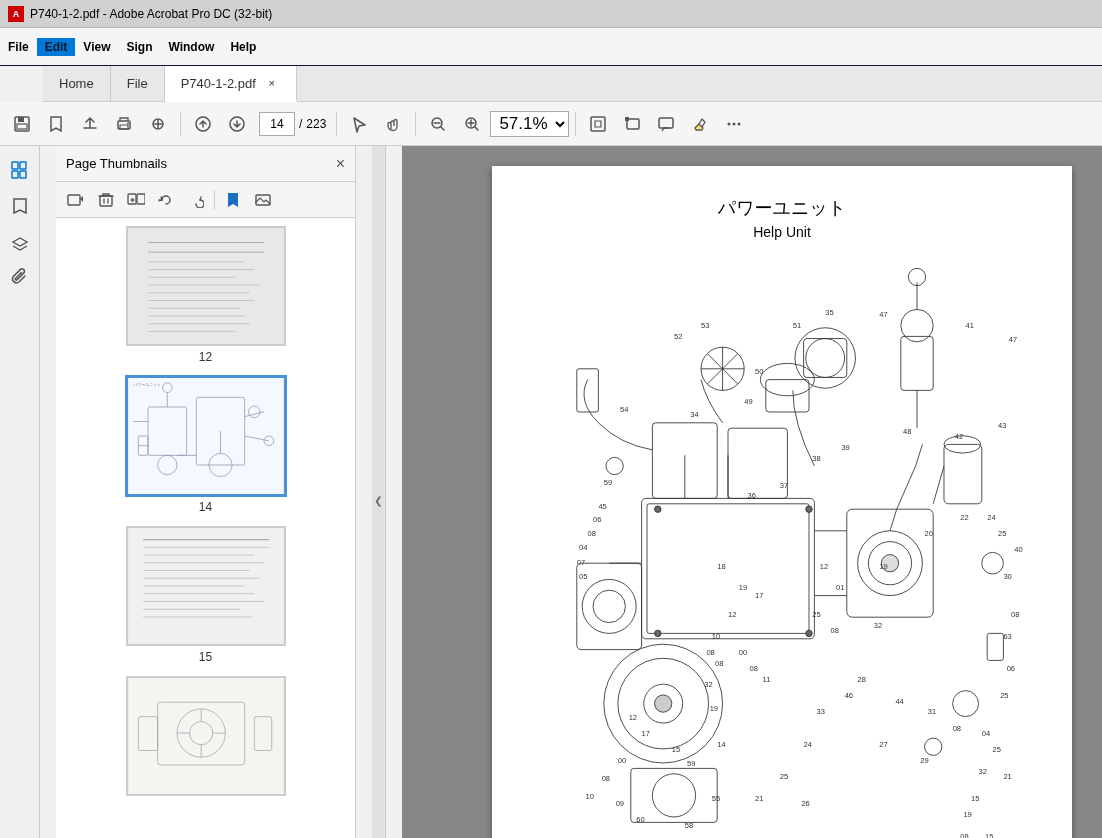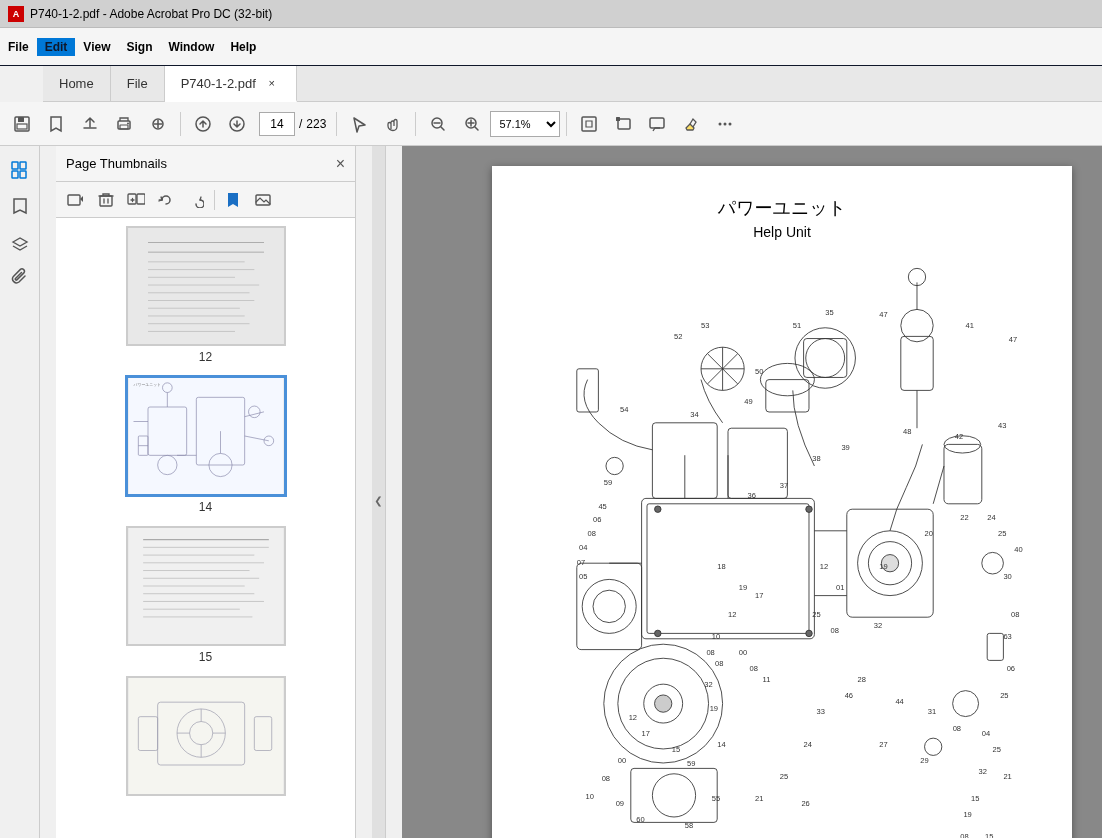--- a/index.html
+++ b/index.html
@@ -103,21 +103,21 @@
       height: 24px;
       text-align: center;
       border: 1px solid #aaa;
       font-size: 12px;
       background: white;
     }
     .zoom-select {
       height: 26px;
       border: 1px solid #aaa;
       background: white;
-      font-size: 11px;
+      font-size: 17px;
       padding: 0 4px;
       min-width: 70px;
     }
 
     
     .main {
       display: flex;
       height: calc(838px - 28px - 22px - 36px - 44px);
       gap: 16px;
     }

